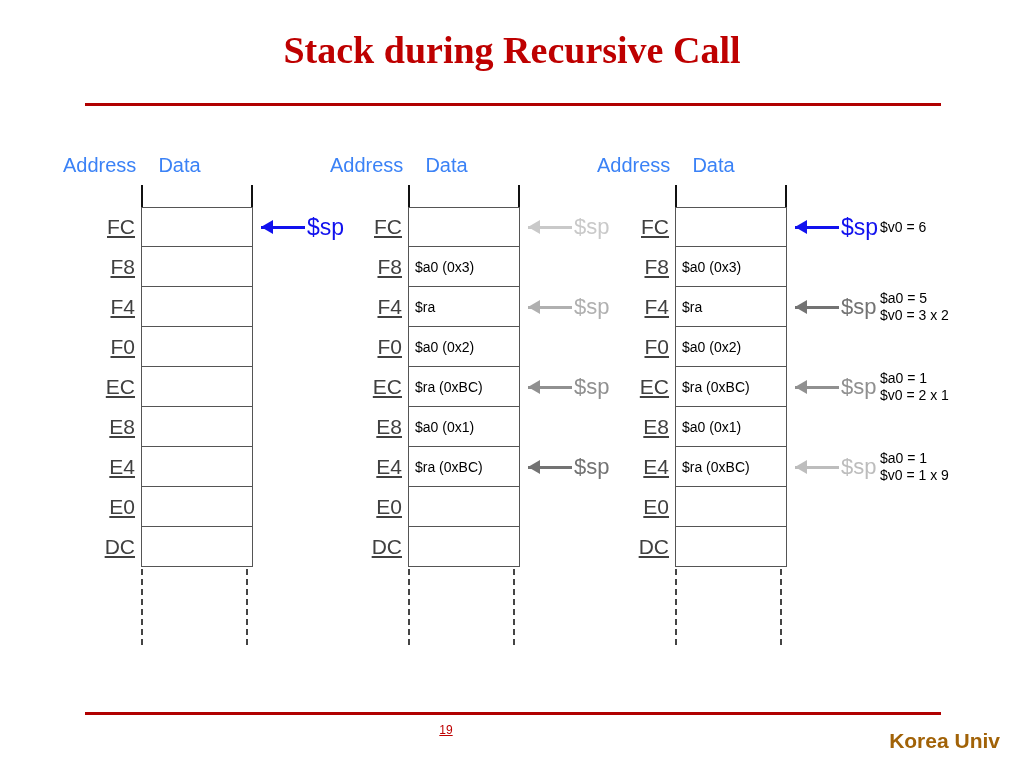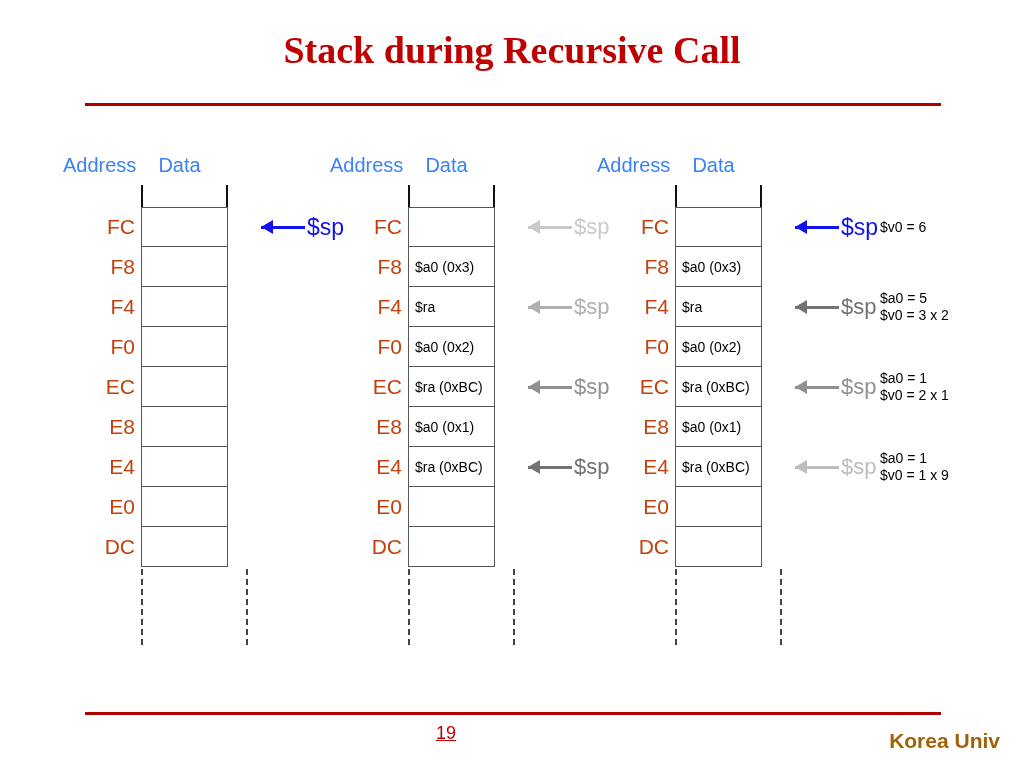--- a/index.html
+++ b/index.html
@@ -36,21 +36,21 @@
     top:154px;
     font-size:20px;
     color:#3b82f6;
     white-space:nowrap;
   }
   .col-head .addr-h{ margin-right:22px; }
 
   .grid{
     position:absolute;
     top:185px;
-    width:87px;
+    width:112px;
   }
   .stub-cell{
     height:22px;
     border-left:2px solid #111;
     border-right:2px solid #111;
     box-sizing:border-box;
   }
   .cell{
     height:40px;
     border:1px solid #555;
@@ -76,22 +76,23 @@
     border-left:2px dashed #444;
     border-right:2px dashed #444;
   }
 
   
   .addr{
     position:absolute;
     width:40px;
     text-align:right;
     font-size:21px;
-    color:#c2410c;
+    color:#404040;
     line-height:40px;
+    text-decoration:underline;
   }
 
   
   .sp{
     position:absolute;
     height:26px;
     display:flex;
     align-items:center;
     white-space:nowrap;
   }
@@ -129,21 +130,21 @@
   
   .foot-rule{
     position:absolute;
     left:85px; top:712px; width:856px; height:3px;
     background:#B00000;
   }
   .page-num{
     position:absolute;
     left:0; top:723px; width:892px;
     text-align:center;
-    font-size:18px;
+    font-size:12px;
     color:#BE0000;
     text-decoration:underline;
   }
   .brand{
     position:absolute;
     right:24px; top:729px;
     font-size:21px;
     font-weight:bold;
     color:#a16207;
   }

